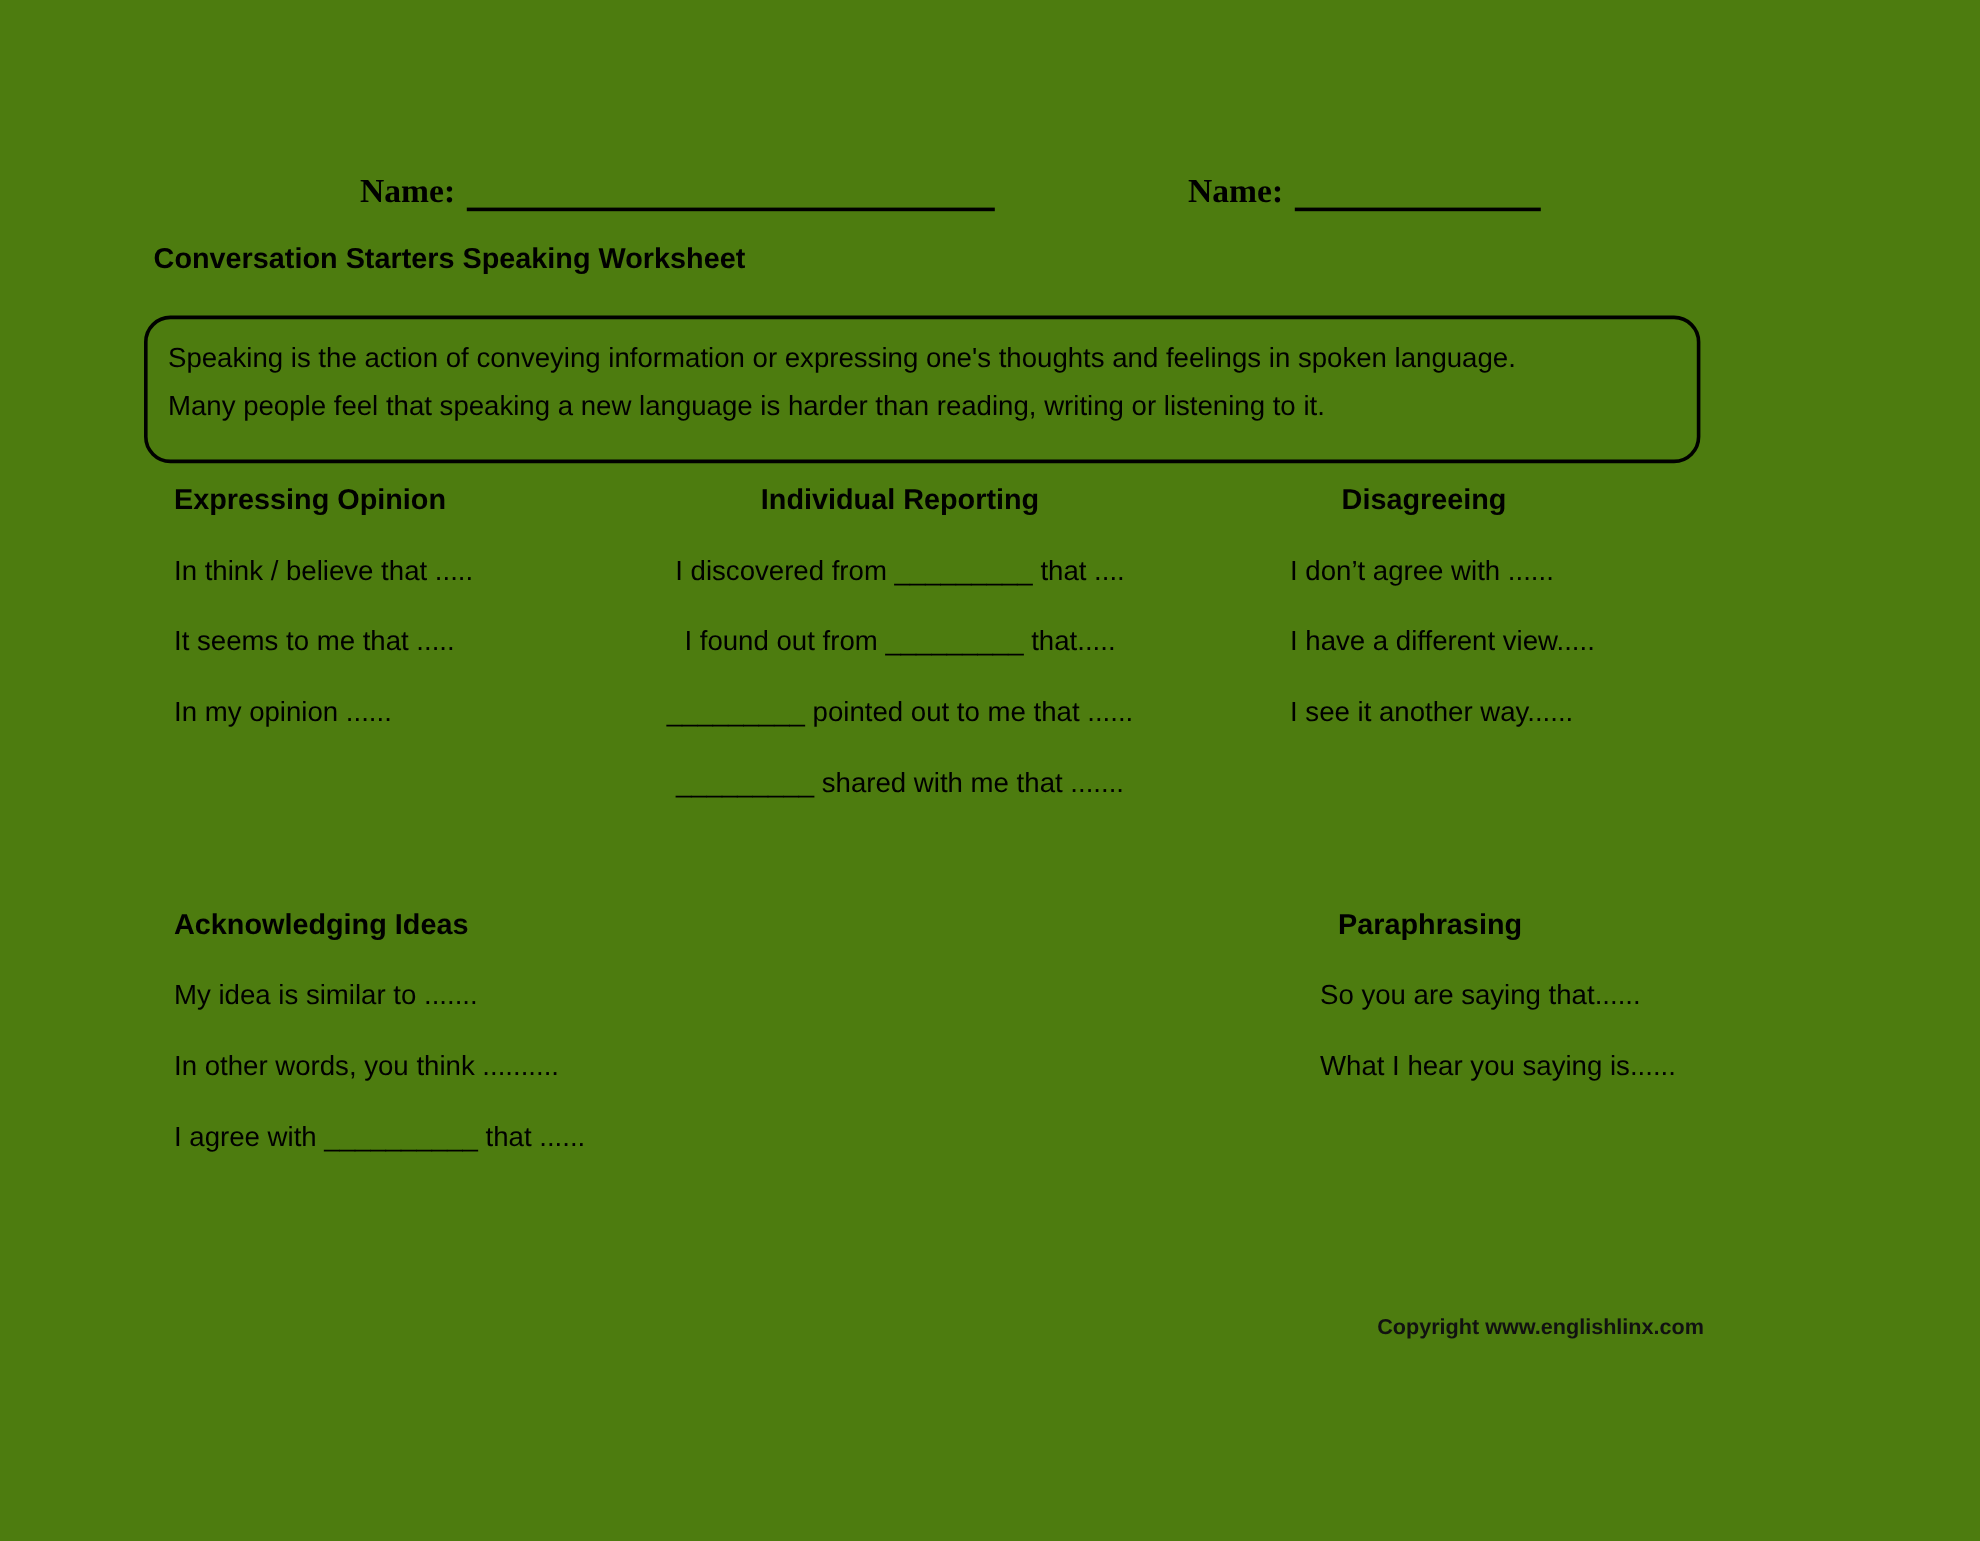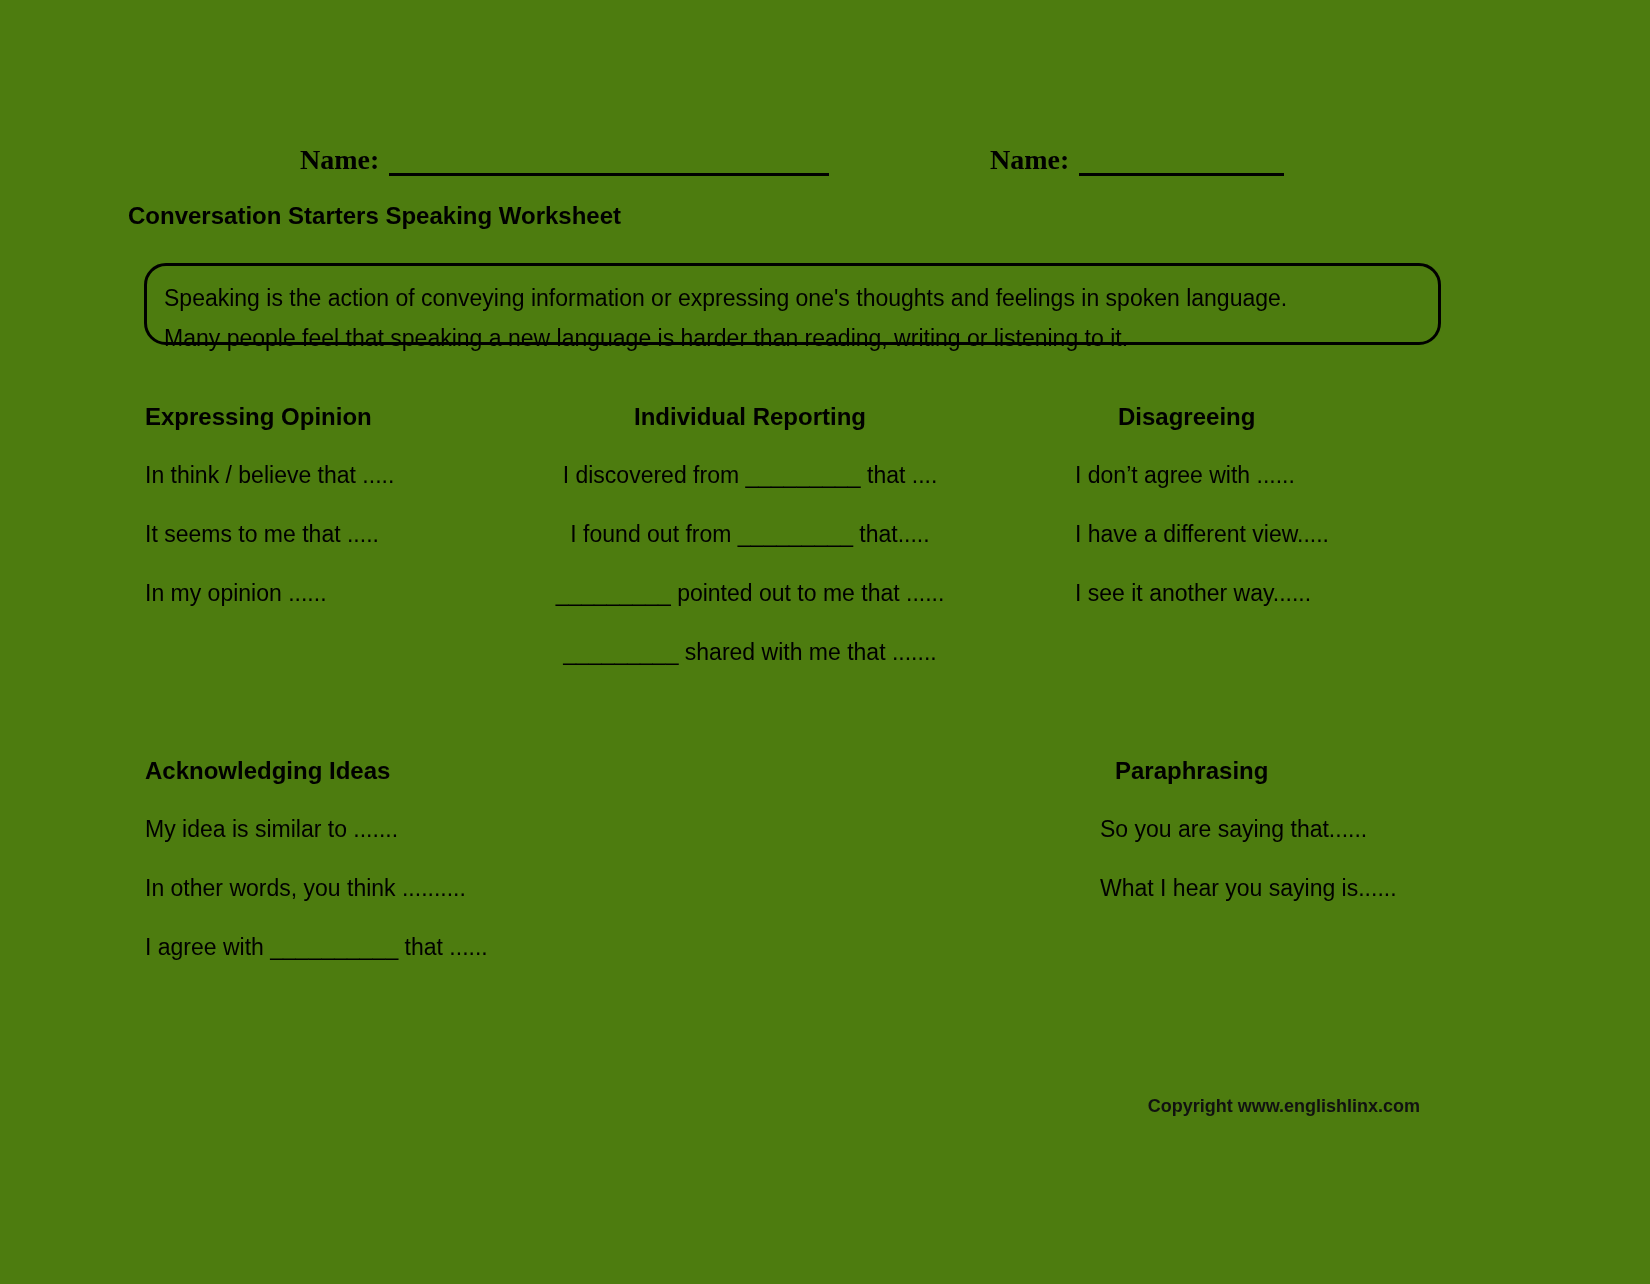--- a/index.html
+++ b/index.html
@@ -41,23 +41,23 @@
     width: 1297px;
     text-align: left;
     font-size: 24px;
     font-weight: bold;
   }
 
   
   .intro-box {
     position: absolute;
     top: 263px;
-    left: 144px;
+    left: 120px;
     width: 1297px;
-    height: 82px;
+    height: 123px;
     box-sizing: border-box;
     border: 3px solid #000;
     border-radius: 22px;
     padding: 12px 17px 0 17px;
     font-size: 23px;
     line-height: 40px;
   }
 
   
   .col { position: absolute; }

